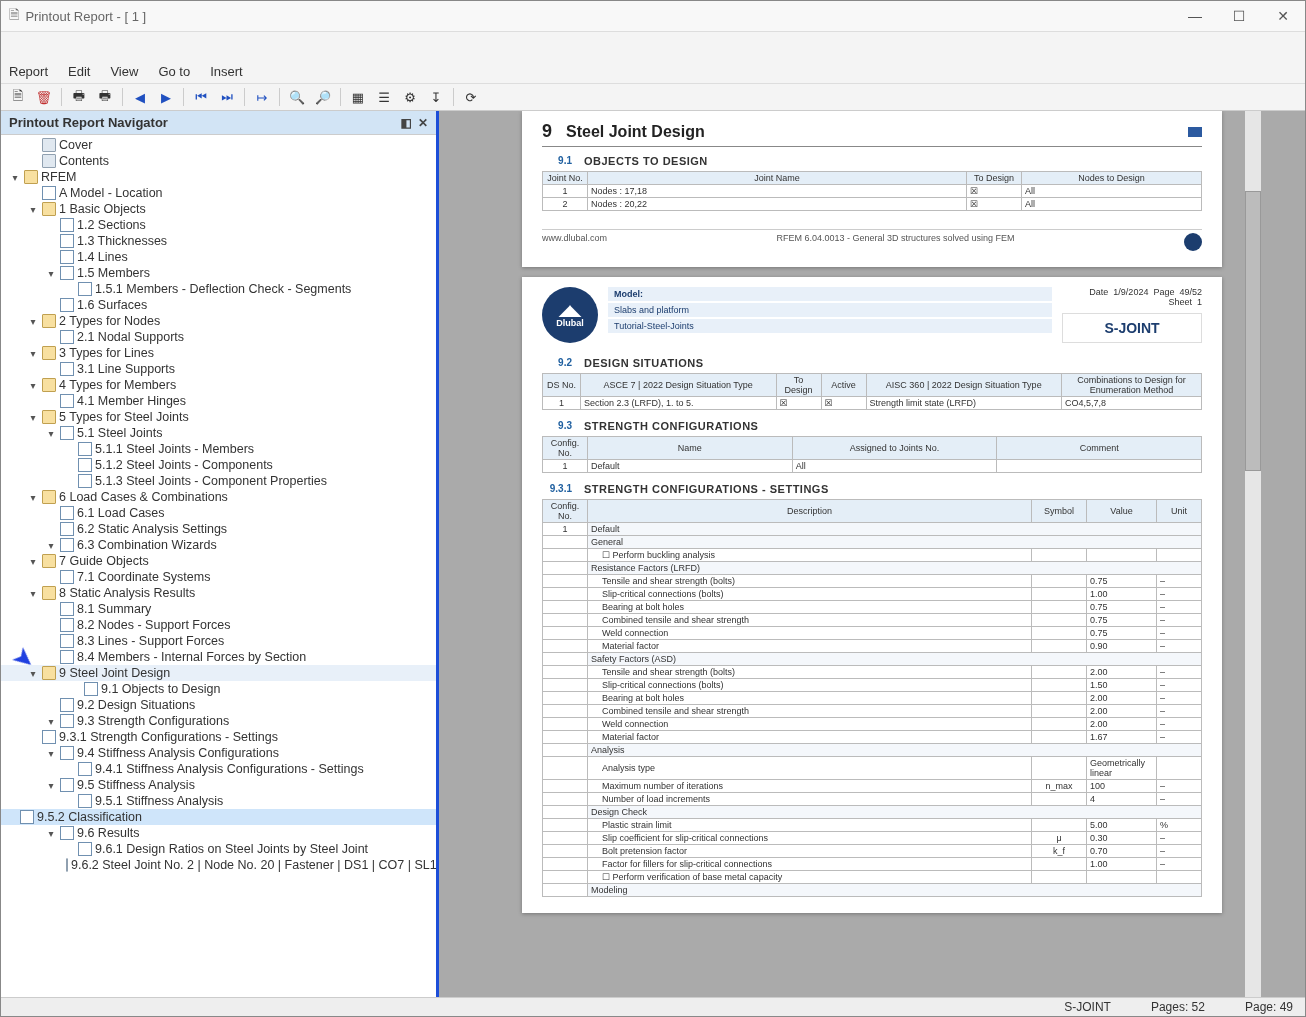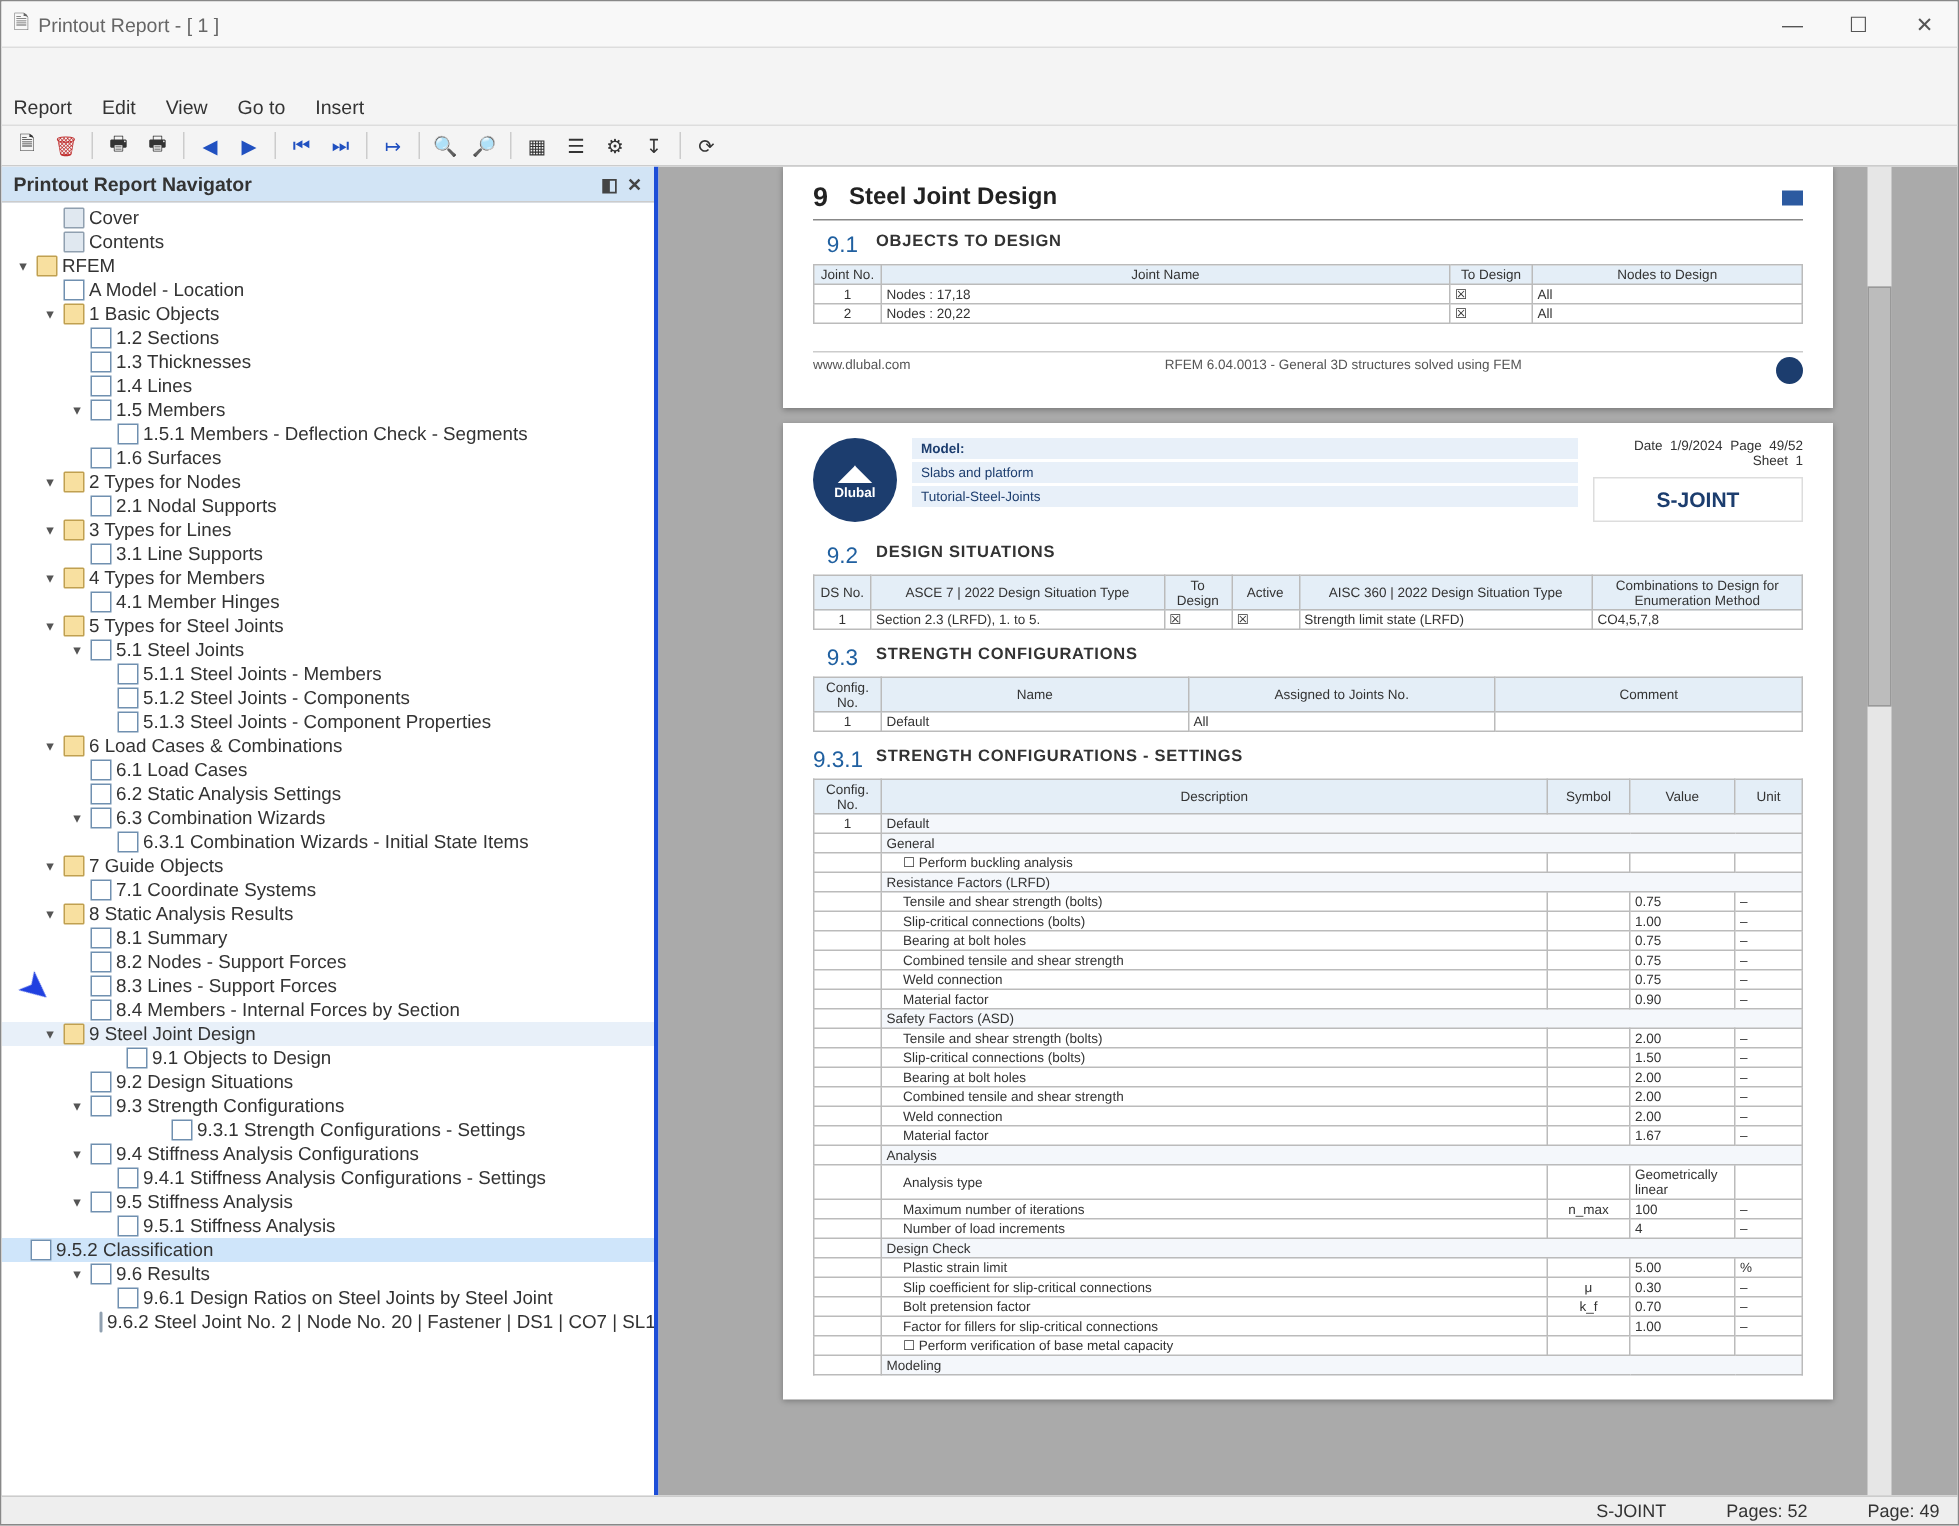--- a/index.html
+++ b/index.html
@@ -28,21 +28,21 @@
 .ticon.table { background: #fff; border: 1px solid #7090b0; }
 .arrow-annot { position: absolute; left: 12px; top: 642px; color: #2040e0; font-size: 26px; transform: rotate(40deg); pointer-events:none; }
 
 .preview { flex: 1; background: #aaa; overflow: auto; padding: 0 60px; position: relative; }
 .sheet { background: #fff; margin: 0 auto 10px; width: 700px; padding: 10px 20px 16px; box-shadow: 0 1px 4px rgba(0,0,0,0.3); font-size: 10px; }
 .sec-title { display:flex; align-items:center; gap:14px; border-bottom:1px solid #888; padding-bottom:4px; margin-bottom:8px; }
 .sec-num-big { font-size:18px; font-weight:bold; color:#222; }
 .sec-name-big { font-size:16px; font-weight:bold; color:#222; }
 .blue-box { width:14px; height:10px; background:#2c5aa0; margin-left:auto; }
 .sub { display:flex; gap:12px; margin:6px 0 4px; }
-.sub-num { width:30px; text-align:right; color:#2060a0; font-weight:normal; font-size:15px; }
+.sub-num { width:30px; text-align:right; color:#2060a0; font-weight:bold; font-size:10px; }
 .sub-name { font-weight:bold; font-size:11px; letter-spacing:0.5px; }
 .rtable { width:100%; border-collapse:collapse; font-size:9px; table-layout:fixed; }
 .rtable th,.rtable td { border:1px solid #bbb; padding:1px 3px; }
 .rtable th { background:#e4eef7; font-weight:normal; color:#333; }
 .footer-line { display:flex; justify-content:space-between; font-size:9px; color:#555; margin-top:18px; border-top:1px solid #ccc; padding-top:3px; }
 
 .page-header { display:flex; gap:10px; margin-bottom:14px; }
 .logo { width:56px; height:56px; background:#1c3d6e; border-radius:50%; display:flex; align-items:center; justify-content:center; color:#fff; font-size:9px; font-weight:bold; flex-direction:column; }
 .hdr-mid { flex:1; }
 .hdr-row { background:#e8f0f9; padding:2px 6px; margin-bottom:2px; font-size:9px; color:#1c3d6e; }
@@ -234,25 +234,20 @@
           <div class="tree-item" style="padding-left: 44px;">
             <span class="exp"></span>
             <span class="ticon table"></span>
             <span>6.2 Static Analysis Settings</span>
           </div>
           <div class="tree-item" style="padding-left: 44px;">
             <span class="exp">▾</span>
             <span class="ticon table"></span>
             <span>6.3 Combination Wizards</span>
           </div>
-          <div class="tree-item" style="padding-left: 62px;">
-            <span class="exp"></span>
-            <span class="ticon table"></span>
-            <span>6.3.1 Combination Wizards - Initial State Items</span>
-          </div>
           <div class="tree-item" style="padding-left: 26px;">
             <span class="exp">▾</span>
             <span class="ticon folder"></span>
             <span>7 Guide Objects</span>
           </div>
           <div class="tree-item" style="padding-left: 44px;">
             <span class="exp"></span>
             <span class="ticon table"></span>
             <span>7.1 Coordinate Systems</span>
           </div>
@@ -294,21 +289,21 @@
           <div class="tree-item" style="padding-left: 44px;">
             <span class="exp"></span>
             <span class="ticon table"></span>
             <span>9.2 Design Situations</span>
           </div>
           <div class="tree-item" style="padding-left: 44px;">
             <span class="exp">▾</span>
             <span class="ticon table"></span>
             <span>9.3 Strength Configurations</span>
           </div>
-          <div class="tree-item" style="padding-left: 98px; text-align: right;">
+          <div class="tree-item" style="padding-left: 26px; text-align: right;">
             <span class="exp"></span>
             <span class="ticon table"></span>
             <span>9.3.1 Strength Configurations - Settings</span>
           </div>
           <div class="tree-item" style="padding-left: 44px;">
             <span class="exp">▾</span>
             <span class="ticon table"></span>
             <span>9.4 Stiffness Analysis Configurations</span>
           </div>
           <div class="tree-item" style="padding-left: 62px;">

